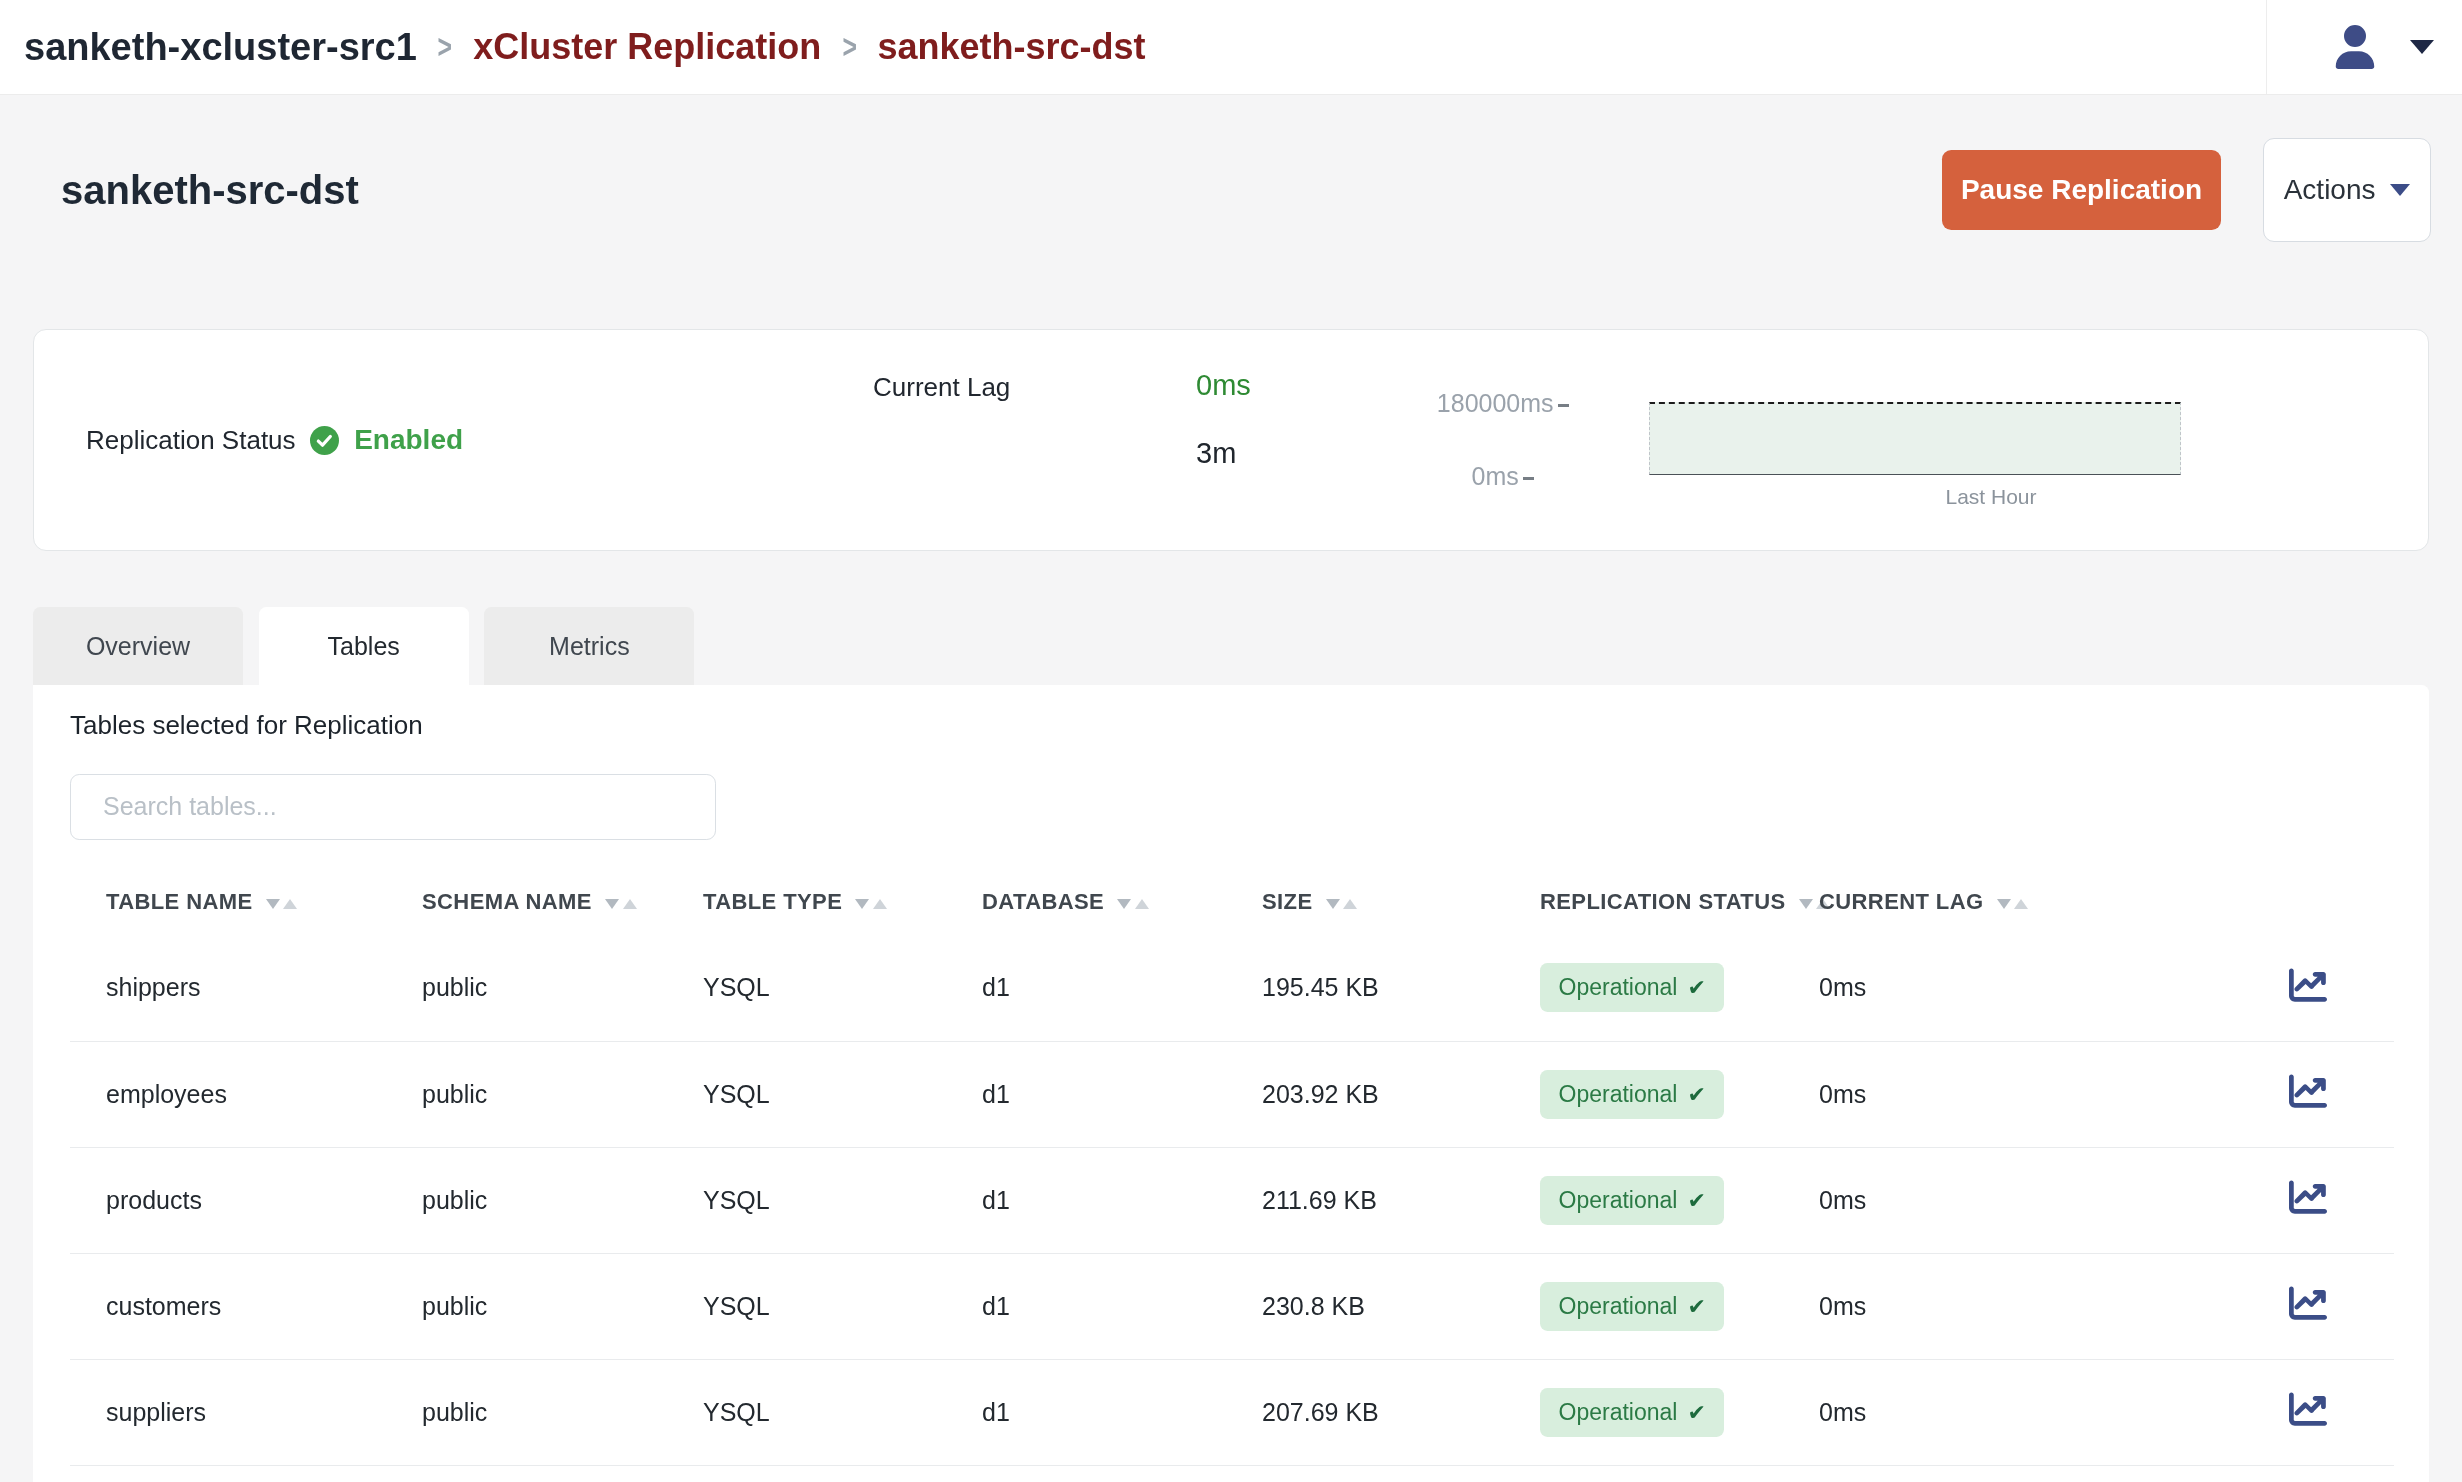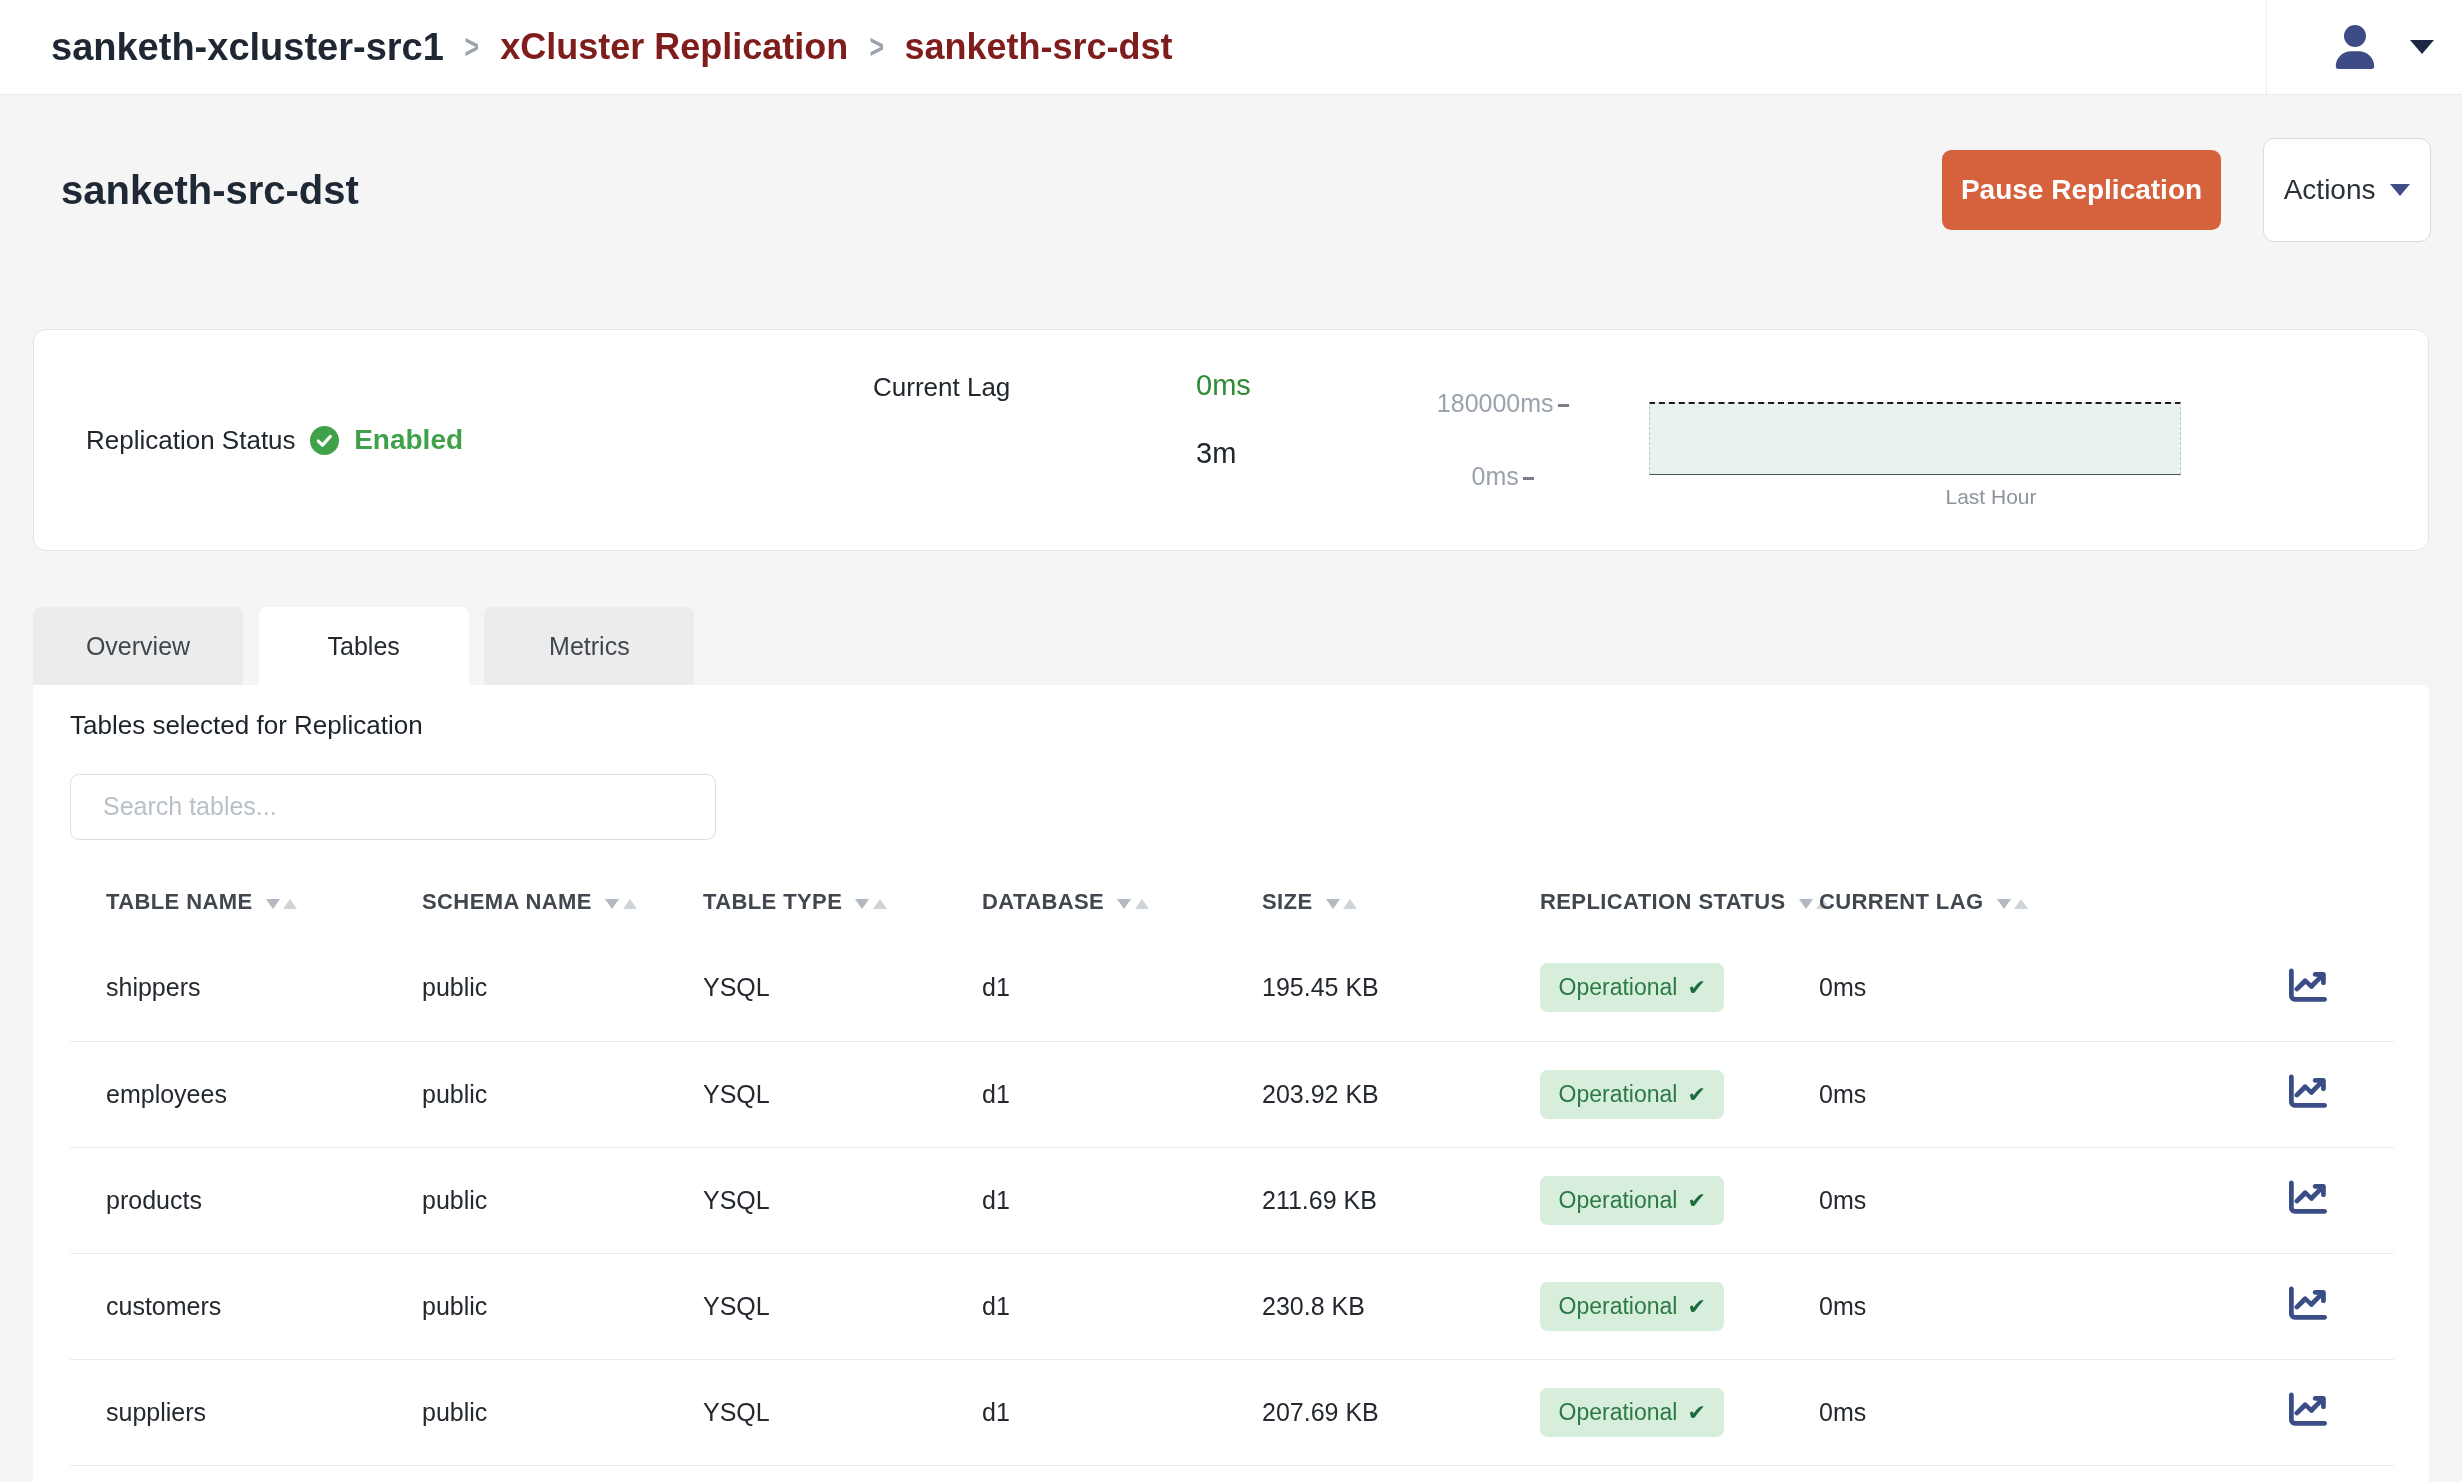--- a/index.html
+++ b/index.html
@@ -6,21 +6,21 @@
   html,body { width:2462px; height:1482px; overflow:hidden; }
   body {
     font-family:"Liberation Sans","DejaVu Sans",sans-serif;
     background:#f5f5f6; color:#23292f; position:relative;
   }
 
   
   .topbar {
     position:absolute; top:0; left:0; width:100%; height:95px;
     background:#ffffff; border-bottom:0.9px solid #ececec;
-    display:flex; align-items:center; padding-left:51px;
+    display:flex; align-items:center; padding-left:24px;
   }
   .breadcrumb { display:flex; align-items:center; gap:18.5px; white-space:nowrap; }
   .crumb-root { font-size:38px; font-weight:700; color:#1f2733; }
   .crumb-sep { font-size:33px; font-weight:600; color:#9aa3ac; transform:scaleX(.75); }
   .crumb-sep::before { content:">"; }
   .crumb { font-size:36px; font-weight:700; color:#7f1d1d; }
   .topbar-right {
     position:absolute; right:0; top:0; height:100%;
     display:flex; align-items:center; padding-right:28px;
   }

